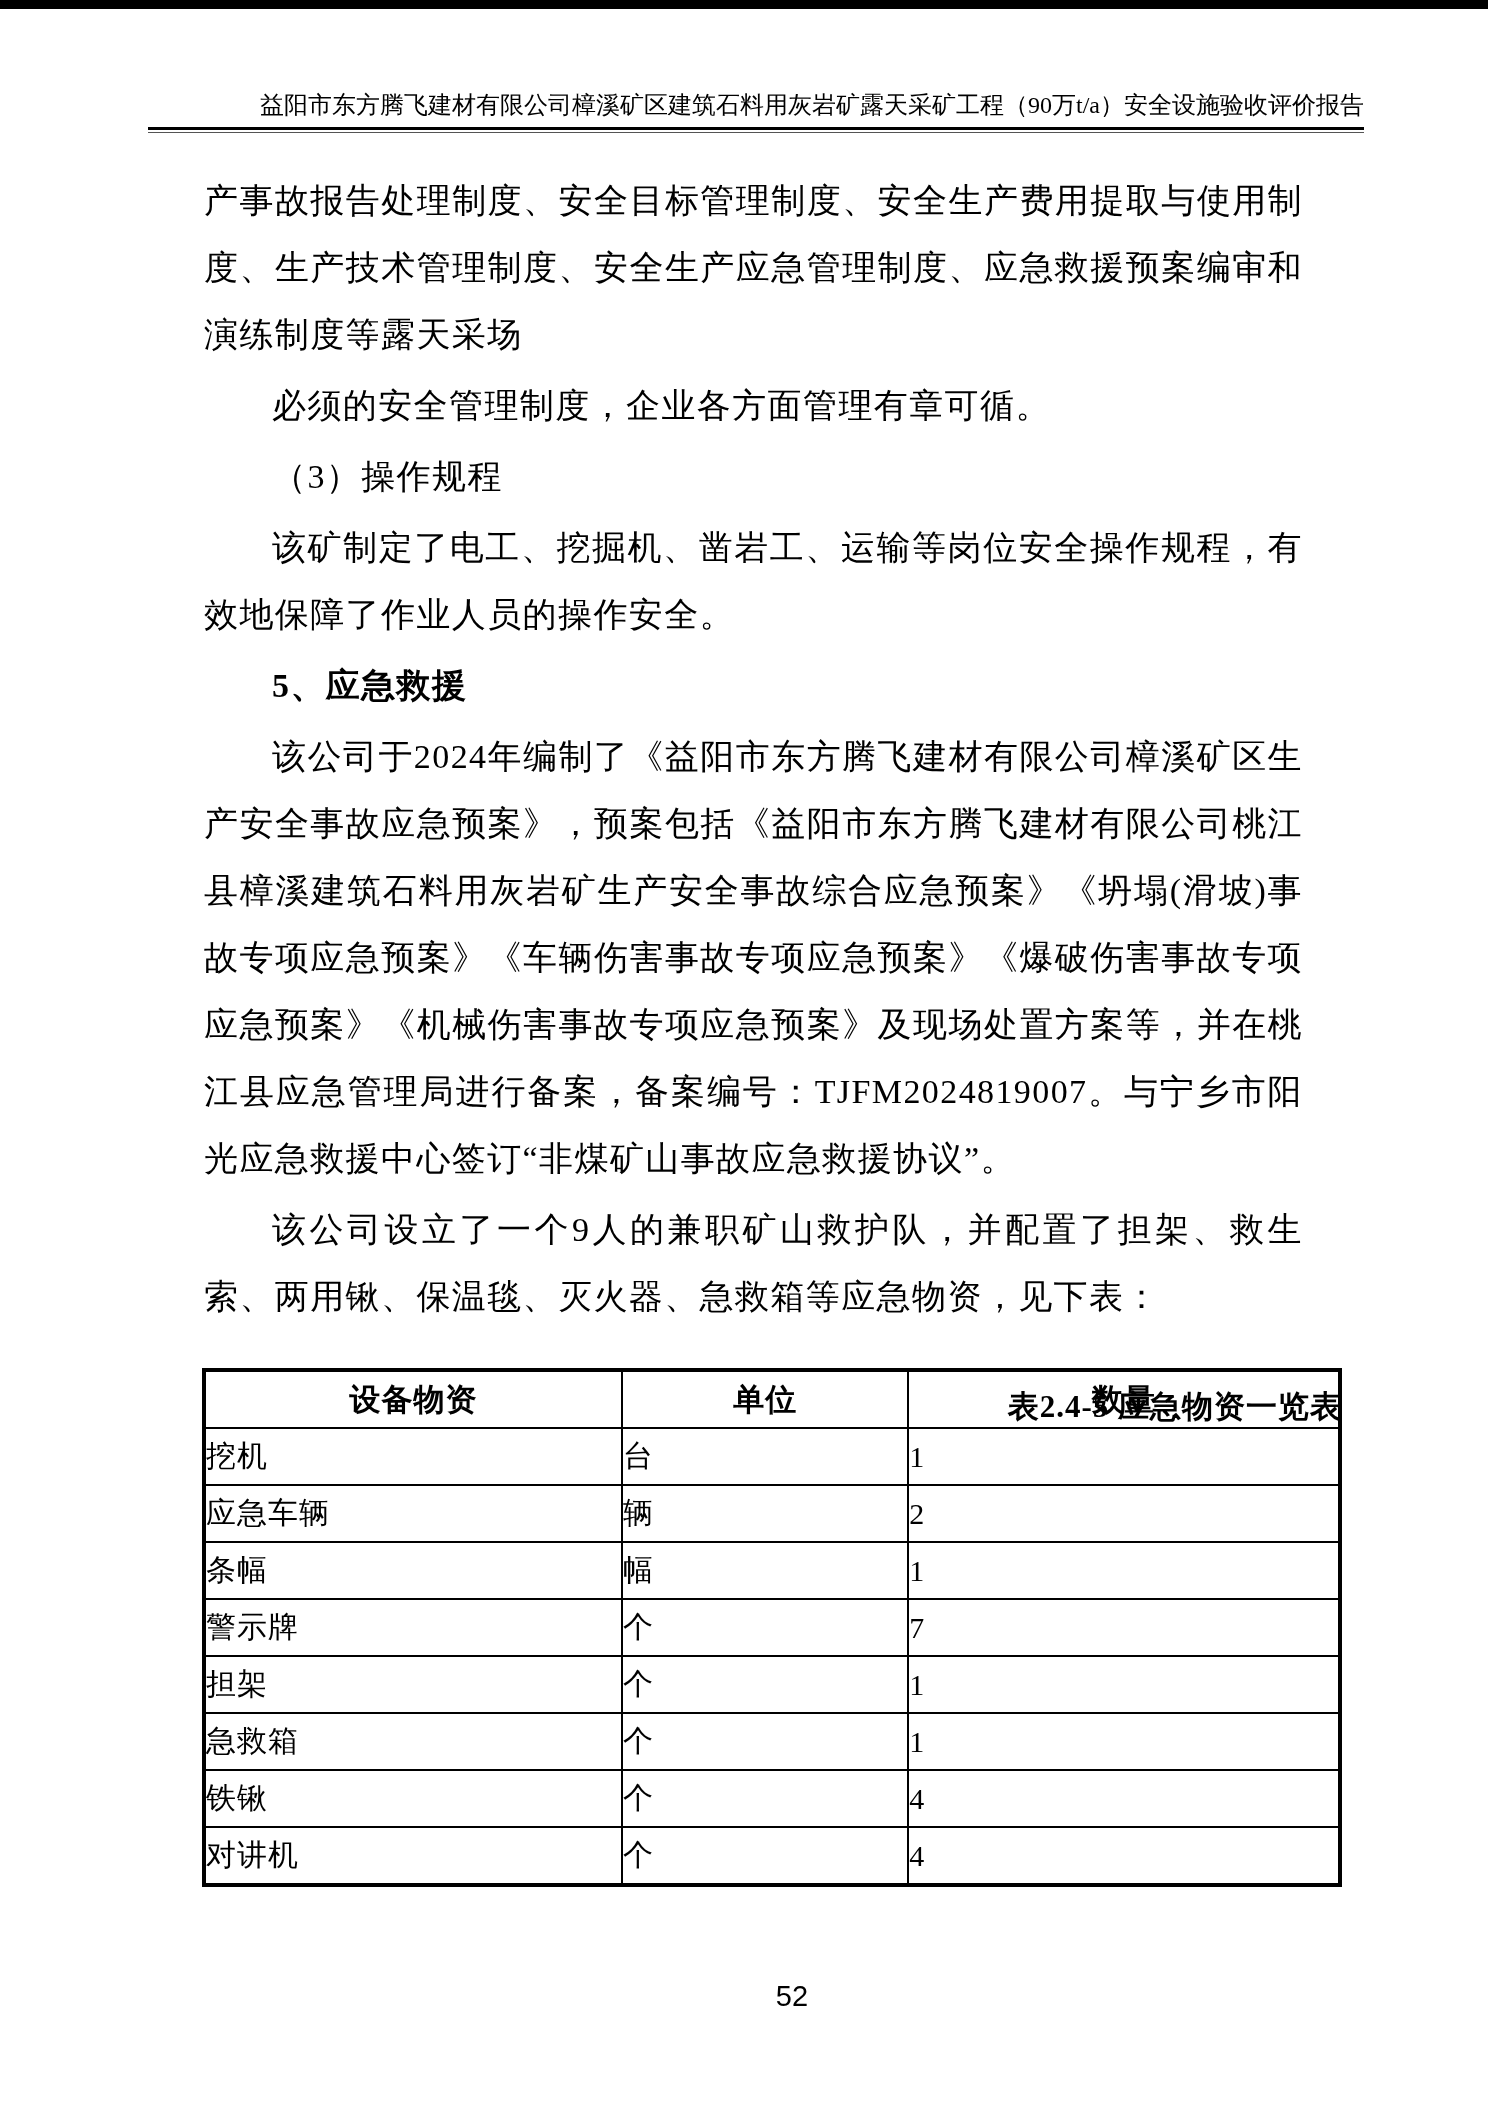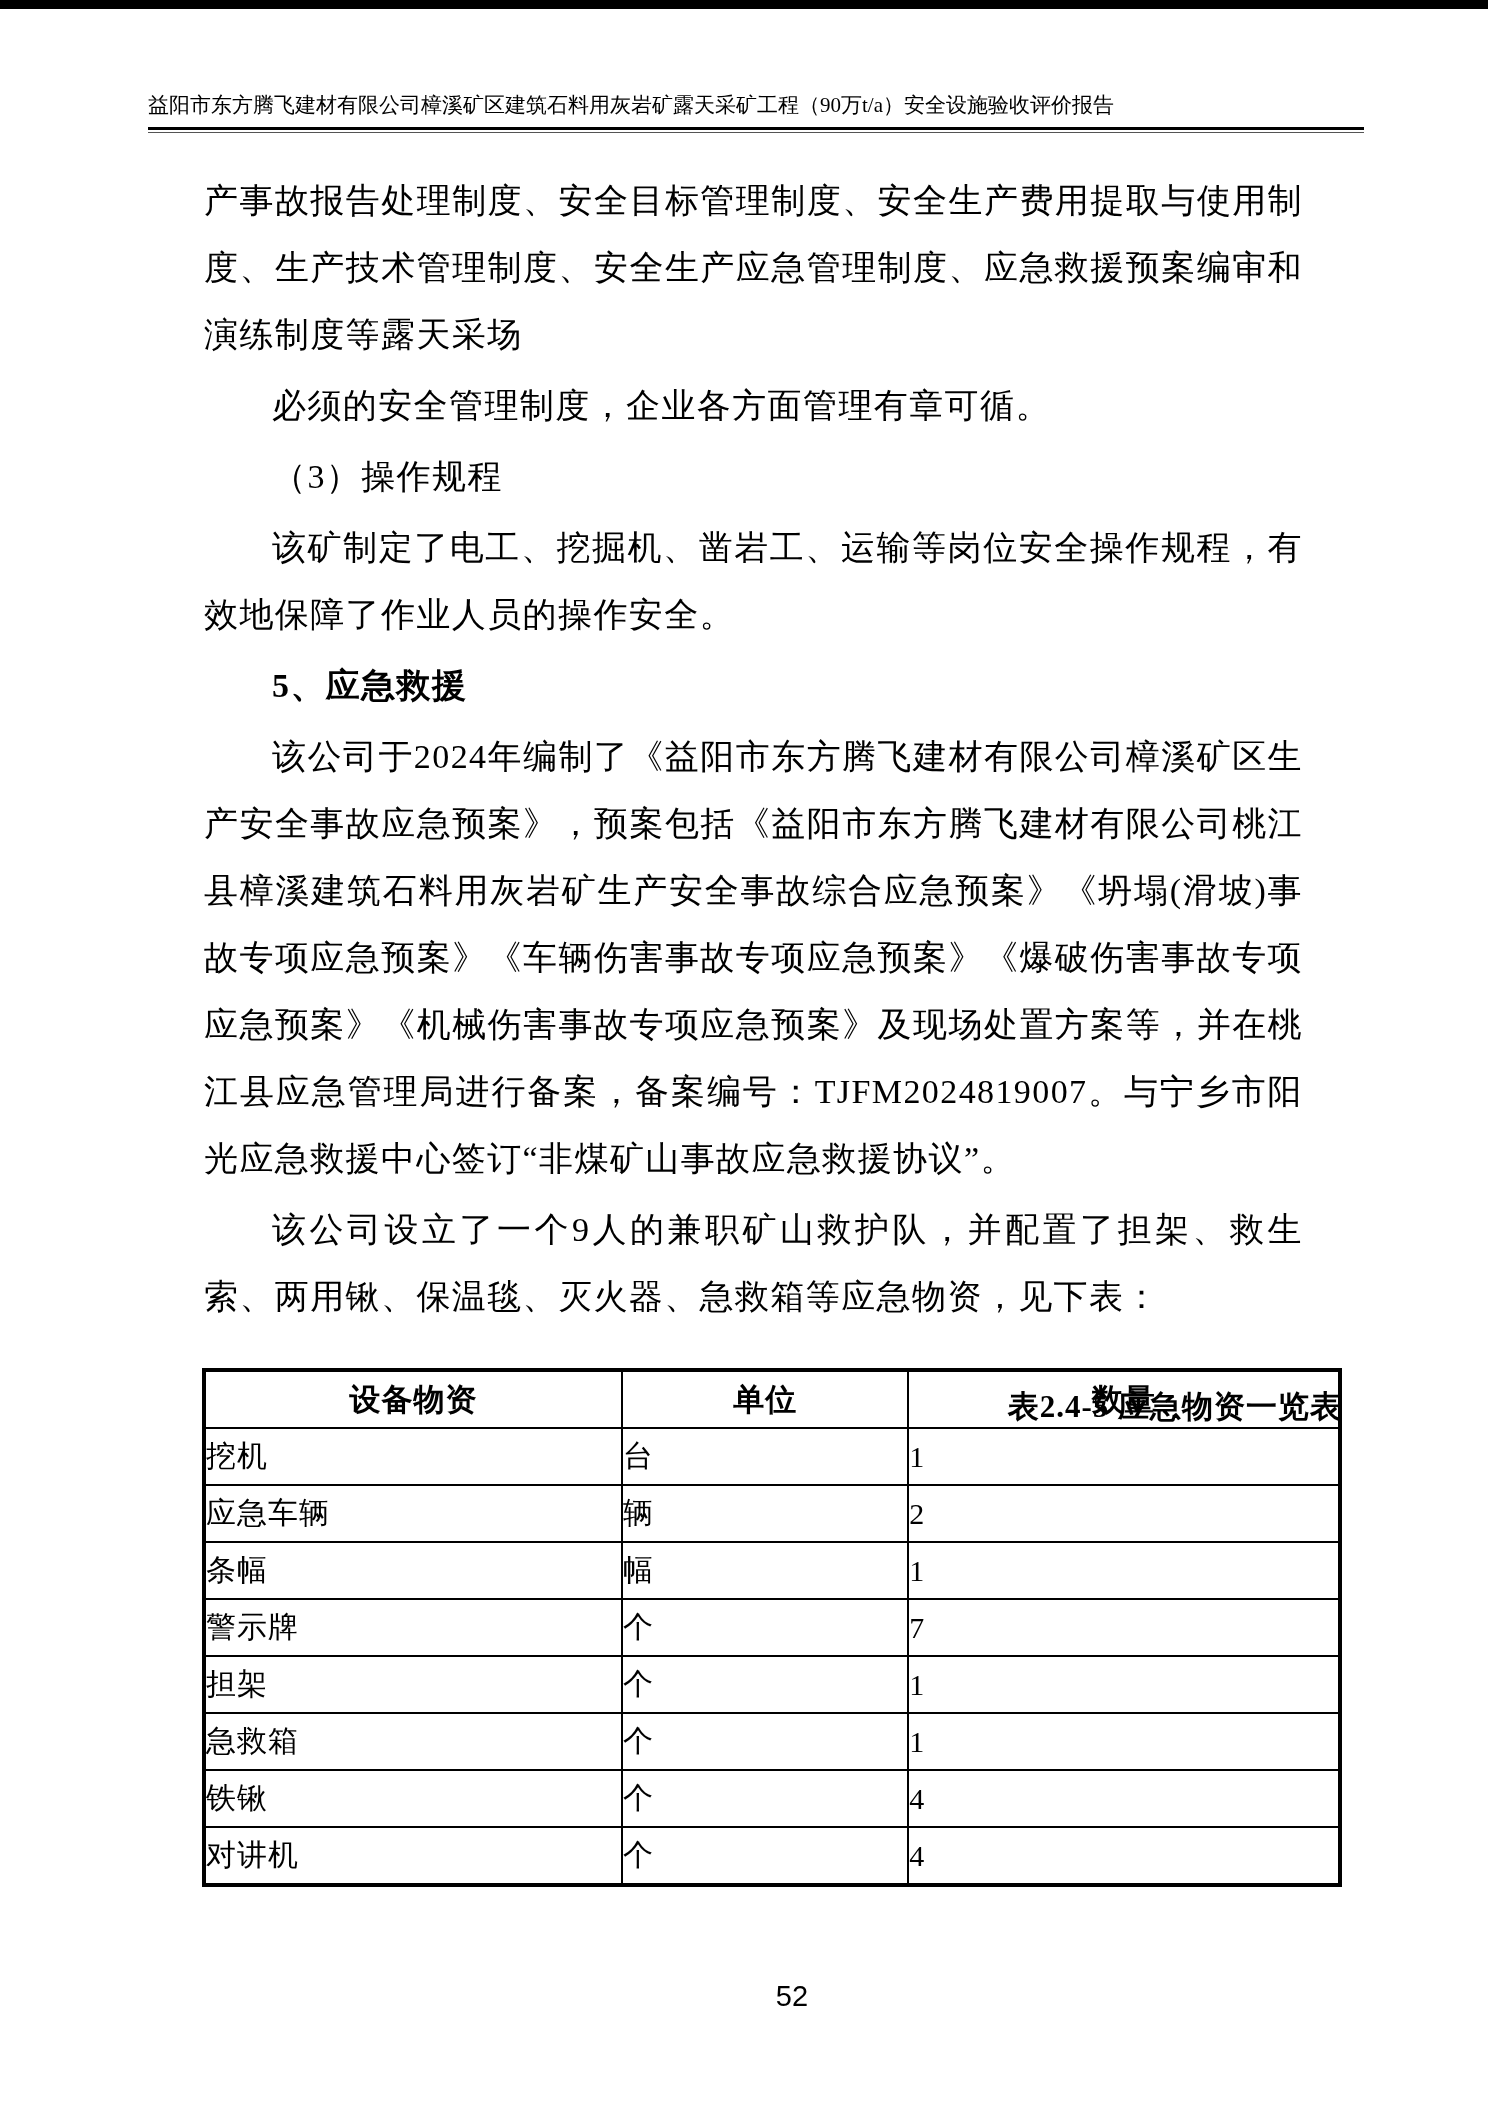--- a/index.html
+++ b/index.html
@@ -24,25 +24,26 @@
     background: #000000;
   }
   .doc-header {
     position: absolute;
     left: 148px;
     right: 124px;
     top: 88px;
   }
   .hdr-row {
     display: flex;
-    justify-content: flex-start;
+    justify-content: flex-end;
     align-items: baseline;
-    font-size: 21px;
+    font-size: 24px;
     line-height: 34px;
     white-space: nowrap;
+    margin-left: 12px;
   }
   .hdr-rule {
     margin-top: 5px;
     height: 2px;
     border-top: 3px solid #000000;
     border-bottom: 1px solid #555555;
   }
   .doc-body {
     position: absolute;
     left: 200px;

